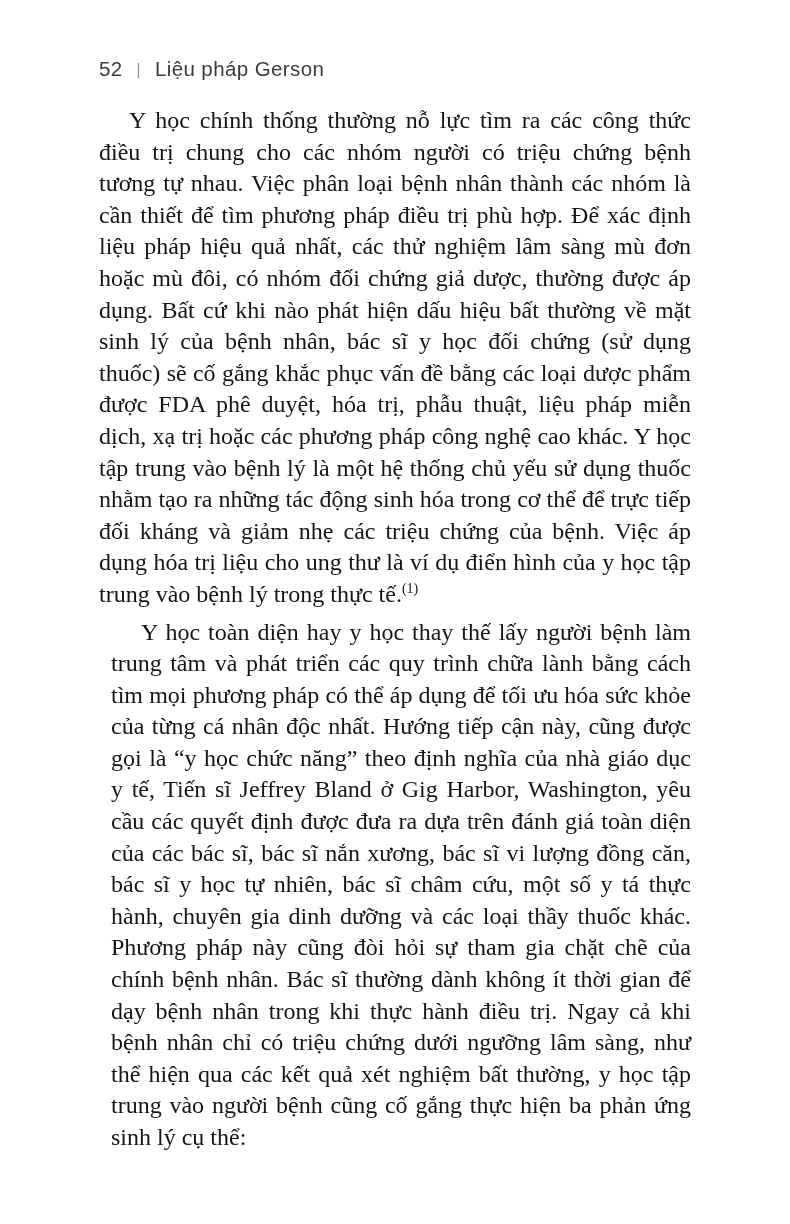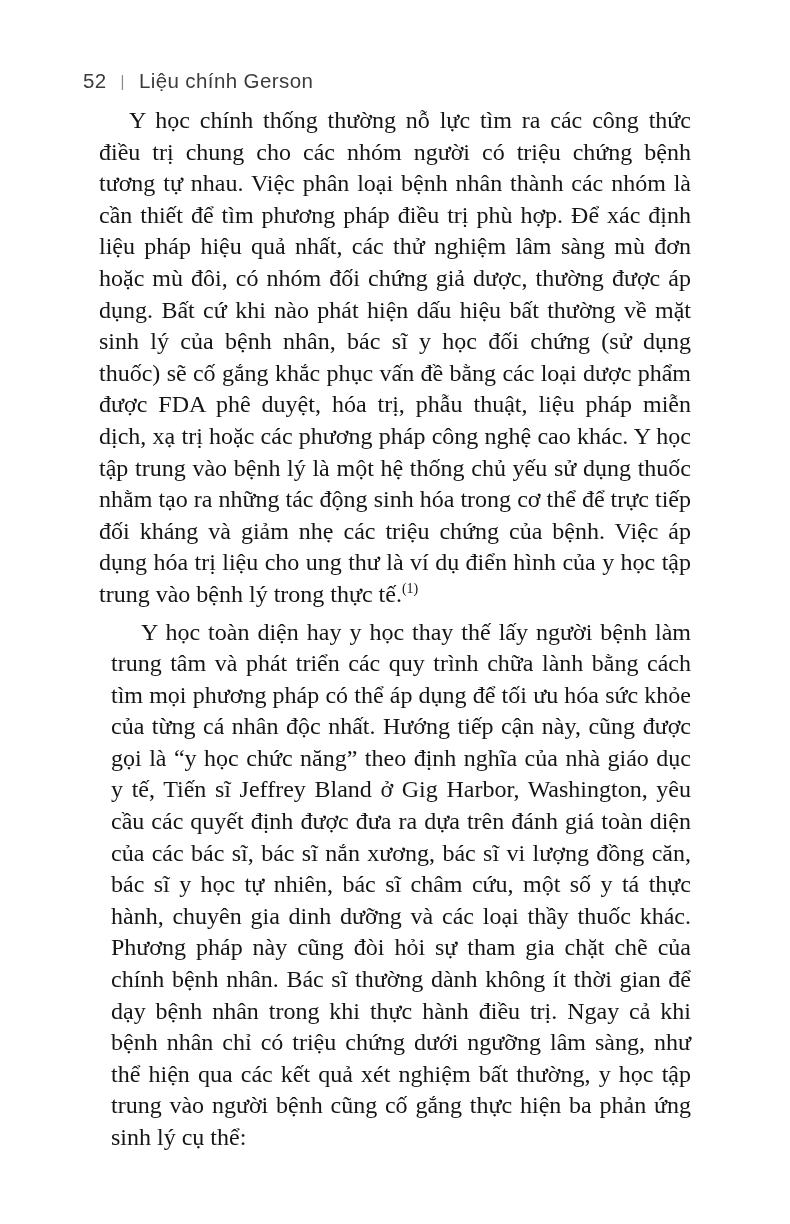--- a/index.html
+++ b/index.html
@@ -10,31 +10,30 @@
   .page {
     position: relative;
     width: 790px;
     height: 1224px;
     background: #ffffff;
     overflow: hidden;
   }
   
   .running-header {
     position: absolute;
-    left: 83px;
+    left: 99px;
     top: 57px;
     display: flex;
     align-items: center;
     font-family: "Liberation Sans", sans-serif;
     font-weight: 300;
     font-size: 20.5px;
     letter-spacing: 0.4px;
     color: #3c3c3c;
     white-space: nowrap;
-    margin-top: 12px;
   }
   .running-header .page-number {
     margin-right: 14px;
   }
   .running-header .header-separator {
     color: #8a8a8a;
     font-size: 15px;
     line-height: 1;
     margin-right: 14px;
     transform: scaleY(1.05);
@@ -71,21 +70,21 @@
   }
 </style>
 </head>
 <body>
 
 <div class="page">
 
   <div class="running-header">
     <span class="page-number">52</span>
     <span class="header-separator">|</span>
-    <span class="book-title">Liệu chính Gerson</span>
+    <span class="book-title">Liệu pháp Gerson</span>
   </div>
 
   <div class="body-text">
 
     <p class="indented"><span>Y học chính thống thường nỗ lực tìm ra các công thức điều trị chung cho các nhóm người có triệu chứng bệnh tương tự nhau. Việc phân loại bệnh nhân thành các nhóm là cần thiết để tìm phương pháp điều trị phù hợp. Để xác định liệu pháp hiệu quả nhất, các thử nghiệm lâm sàng mù đơn hoặc mù đôi, có nhóm đối chứng giả dược, thường được áp dụng. Bất cứ khi nào phát hiện dấu hiệu bất thường về mặt sinh lý của bệnh nhân, bác sĩ y học đối chứng (sử dụng thuốc) sẽ cố gắng khắc phục vấn đề bằng các loại dược phẩm được FDA phê duyệt, hóa trị, phẫu thuật, liệu pháp miễn dịch, xạ trị hoặc các phương pháp công nghệ cao khác. Y học tập trung vào bệnh lý là một hệ thống chủ yếu sử dụng thuốc nhằm tạo ra những tác động sinh hóa trong cơ thể để trực tiếp đối kháng và giảm nhẹ các triệu chứng của bệnh. Việc áp dụng hóa trị liệu cho ung thư là ví dụ điển hình của y học tập trung vào bệnh lý trong thực tế.</span><span class="footnote-marker">(1)</span></p>
 
     <p class="indented">Y học toàn diện hay y học thay thế lấy người bệnh làm trung tâm và phát triển các quy trình chữa lành bằng cách tìm mọi phương pháp có thể áp dụng để tối ưu hóa sức khỏe của từng cá nhân độc nhất. Hướng tiếp cận này, cũng được gọi là “y học chức năng” theo định nghĩa của nhà giáo dục y tế, Tiến sĩ Jeffrey Bland ở Gig Harbor, Washington, yêu cầu các quyết định được đưa ra dựa trên đánh giá toàn diện của các bác sĩ, bác sĩ nắn xương, bác sĩ vi lượng đồng căn, bác sĩ y học tự nhiên, bác sĩ châm cứu, một số y tá thực hành, chuyên gia dinh dưỡng và các loại thầy thuốc khác. Phương pháp này cũng đòi hỏi sự tham gia chặt chẽ của chính bệnh nhân. Bác sĩ thường dành không ít thời gian để dạy bệnh nhân trong khi thực hành điều trị. Ngay cả khi bệnh nhân chỉ có triệu chứng dưới ngưỡng lâm sàng, như thể hiện qua các kết quả xét nghiệm bất thường, y học tập trung vào người bệnh cũng cố gắng thực hiện ba phản ứng sinh lý cụ thể:</p>
   </div>
 
 </div>

